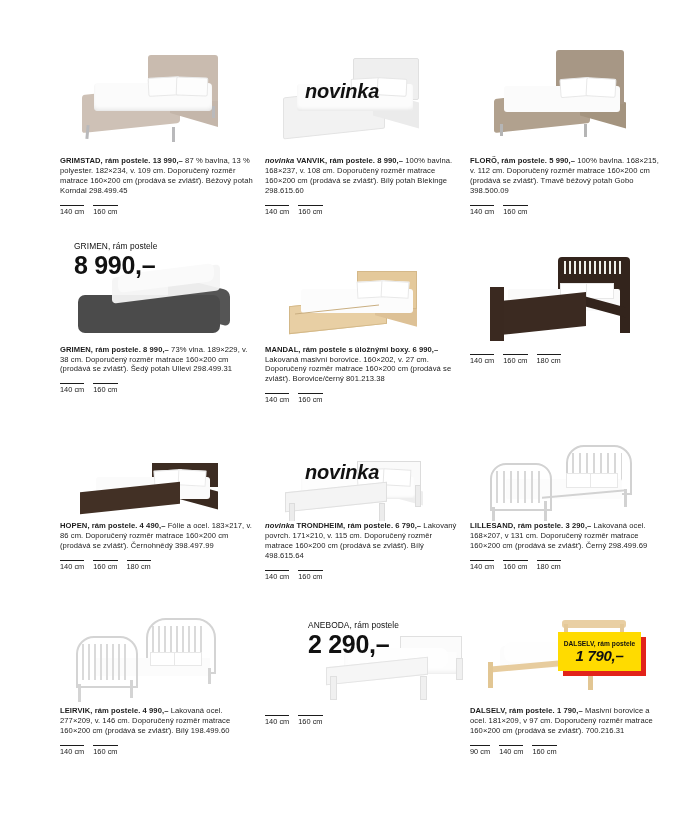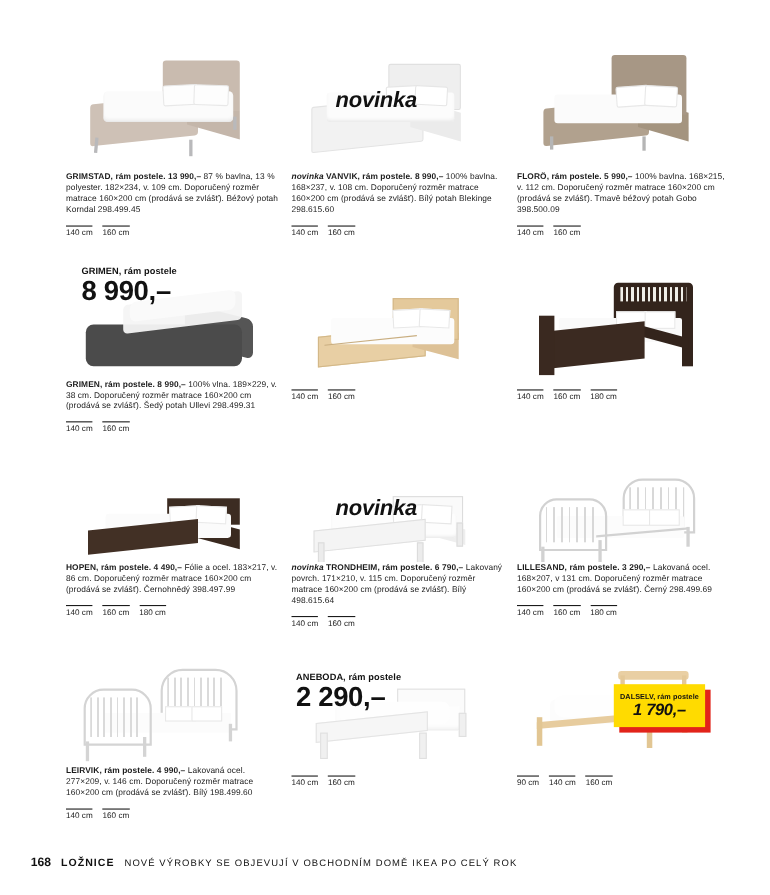--- a/index.html
+++ b/index.html
@@ -72,21 +72,21 @@
     color: #1b1b1b;
   }
 
   
   .priceblock {
     position: absolute;
     z-index: 5;
   }
   .priceblock .pname {
     font-size: 8.4px;
-    font-weight: bold;
+    font-weight: normal;
     letter-spacing: 0.01em;
     color: #111;
     margin-bottom: 1px;
     white-space: nowrap;
     text-align: right;
   }
   .priceblock .pval {
     font-size: 25px;
     font-weight: bold;
     letter-spacing: -0.012em;
@@ -385,37 +385,42 @@
           <div class="bed grimen-mat"></div>
           <div class="bed grimen-duv"></div>
           <div class="priceblock" style="left:14px; top:6px;">
             <div class="pname">GRIMEN, rám postele</div>
             <div class="pval">8 990,–</div>
           </div>
         </div>
         <div class="info">
           <span class="nm">GRIMEN, rám postele.</span>
           <span class="price">8 990,–</span>
-          <span>100% vlna. 189×229, v. 38 cm. Doporučený rozměr matrace 160×200 cm (prodává se zvlášť). Šedý potah Ullevi 298.499.31</span>
+          <span>73% vlna. 189×229, v. 38 cm. Doporučený rozměr matrace 160×200 cm (prodává se zvlášť). Šedý potah Ullevi 298.499.31</span>
         </div>
         <div class="sizes">
           <span class="size">140 cm</span>
           <span class="size">160 cm</span>
         </div>
       </div>
 
       <div class="cell">
         <div class="photo" style="height:110px;">
           <div class="bed mandal-box"></div>
           <div class="bed mandal-box2"></div>
           <div class="bed mandal-hb"></div>
           <div class="bed mandal-mat"></div>
           <div class="bed mandal-pil1"></div>
           <div class="bed mandal-pil2"></div>
           <div class="bed mandal-drw"></div>
+        </div>
+        <div class="info">
+          <span class="nm">MANDAL, rám postele s úložnými boxy.</span>
+          <span class="price">6 990,–</span>
+          <span>Lakovaná masivní borovice. 160×202, v. 27 cm. Doporučený rozměr matrace 160×200 cm (prodává se zvlášť). Borovice/černý 801.213.38</span>
         </div>
         <div class="sizes">
           <span class="size">140 cm</span>
           <span class="size">160 cm</span>
         </div>
       </div>
 
       <div class="cell">
         <div class="photo" style="height:110px;">
           <div class="bed hemnes-hb"></div>
@@ -531,21 +536,21 @@
           <span class="price">4 990,–</span>
           <span>Lakovaná ocel. 277×209, v. 146 cm. Doporučený rozměr matrace 160×200 cm (prodává se zvlášť). Bílý 198.499.60</span>
         </div>
         <div class="sizes">
           <span class="size">140 cm</span>
           <span class="size">160 cm</span>
         </div>
       </div>
 
       <div class="cell">
-        <div class="photo" style="height:106px;">
+        <div class="photo" style="height:106px;margin-left:39px;">
           <div class="bed aneb-hb"></div>
           <div class="bed aneb-mat"></div>
           <div class="bed aneb-duv"></div>
           <div class="bed aneb-fr"></div>
           <div class="bed aneb-leg1"></div>
           <div class="bed aneb-leg2"></div>
           <div class="bed aneb-leg3"></div>
           <div class="priceblock" style="left:4px; top:20px;">
             <div class="pname">ANEBODA, rám postele</div>
             <div class="pval">2 290,–</div>
@@ -571,29 +576,29 @@
           <div class="bed dals-leg2"></div>
           <div class="bed dals-leg3"></div>
           <div class="sticker" style="left:88px; top:32px;">
             <div class="shadow"></div>
             <div class="face">
               <div class="st-name">DALSELV, rám postele</div>
               <div class="st-price">1 790,–</div>
             </div>
           </div>
         </div>
+        <div class="info">
+          <span class="nm">DALSELV, rám postele.</span>
+          <span class="price">1 790,–</span>
+          <span>Masivní borovice a ocel. 181×209, v 97 cm. Doporučený rozměr matrace 160×200 cm (prodává se zvlášť). 700.216.31</span>
+        </div>
         <div class="sizes">
           <span class="size">90 cm</span>
           <span class="size">140 cm</span>
           <span class="size">160 cm</span>
         </div>
       </div>
     </div>
 
   </div>
 
-  <div class="footer">
-    <span class="pg">168</span>
-    <span class="sect">LOŽNICE</span>
-    <span class="tag">NOVÉ VÝROBKY SE OBJEVUJÍ V OBCHODNÍM DOMĚ IKEA PO CELÝ ROK</span>
-  </div>
 
 </div>
 
 </body></html>

